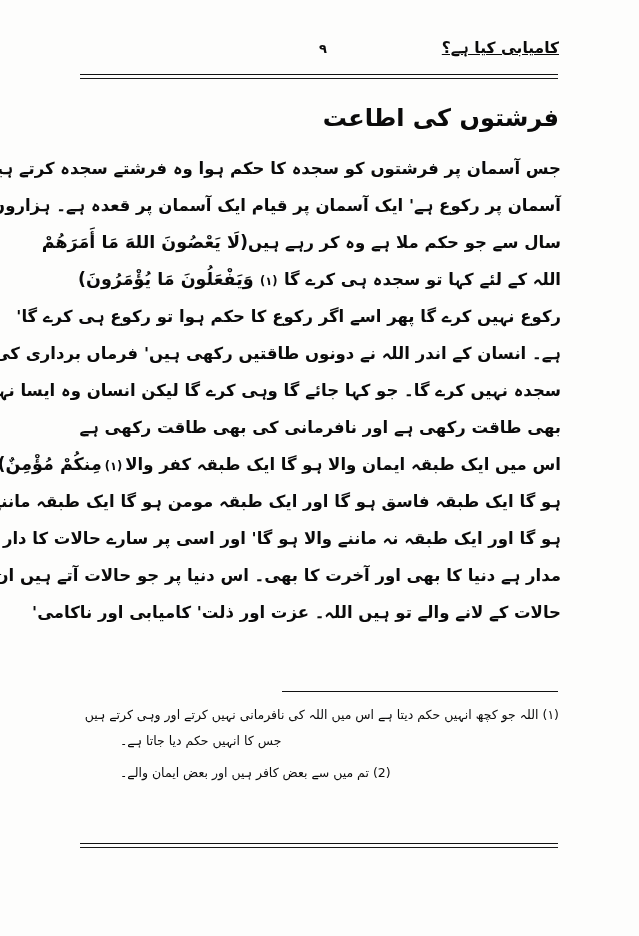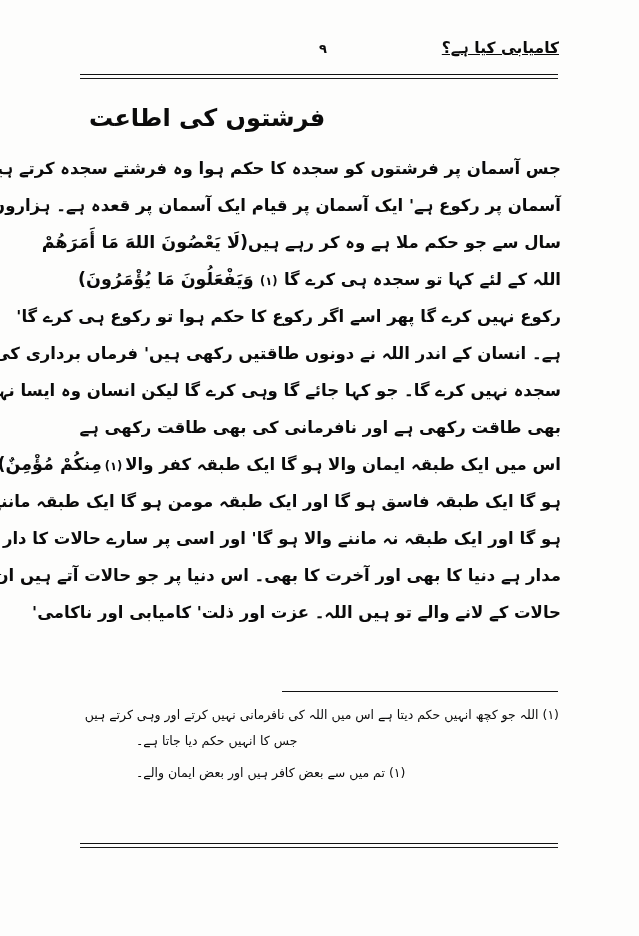--- a/index.html
+++ b/index.html
@@ -78,21 +78,21 @@
     height: 1px;
     background: #111;
   }
 
   
   .section-heading {
     position: absolute;
     top: 100px;
     right: 80px;
     width: 470px;
-    text-align: left;
+    text-align: right;
     direction: rtl;
     font-size: 24px;
     line-height: 36px;
     font-weight: 700;
     white-space: nowrap;
   }
 
   
   .body-block {
     position: absolute;
@@ -142,21 +142,20 @@
   }
   .footnote {
     direction: rtl;
     font-size: 12.5px;
     line-height: 26px;
     text-align: right;
   }
   .footnote .fn-line {
     display: block;
     white-space: nowrap;
-    margin-left: 16px;
   }
   .footnote .fn-line.indent-end {
     text-align: left;
     padding-left: 38px;
   }
   .footnote + .footnote {
     margin-top: 6px;
   }
 </style>
 </head>
@@ -235,19 +234,19 @@
   </div>
 
   <div class="rule-footnote"></div>
 
   <div class="footnotes">
     <div class="footnote">
       <span class="fn-line">(۱) اللہ جو کچھ انہیں حکم دیتا ہے اس میں اللہ کی نافرمانی نہیں کرتے اور وہی کرتے ہیں</span>
       <span class="fn-line indent-end">جس کا انہیں حکم دیا جاتا ہے۔</span>
     </div>
     <div class="footnote">
-      <span class="fn-line indent-end">(۱) تم میں سے بعض کافر ہیں اور بعض ایمان والے۔</span>
+      <span class="fn-line indent-end">(2) تم میں سے بعض کافر ہیں اور بعض ایمان والے۔</span>
     </div>
   </div>
 
   <div class="rule-double rule-bottom"></div>
 
 </div>
 
 </body></html>

